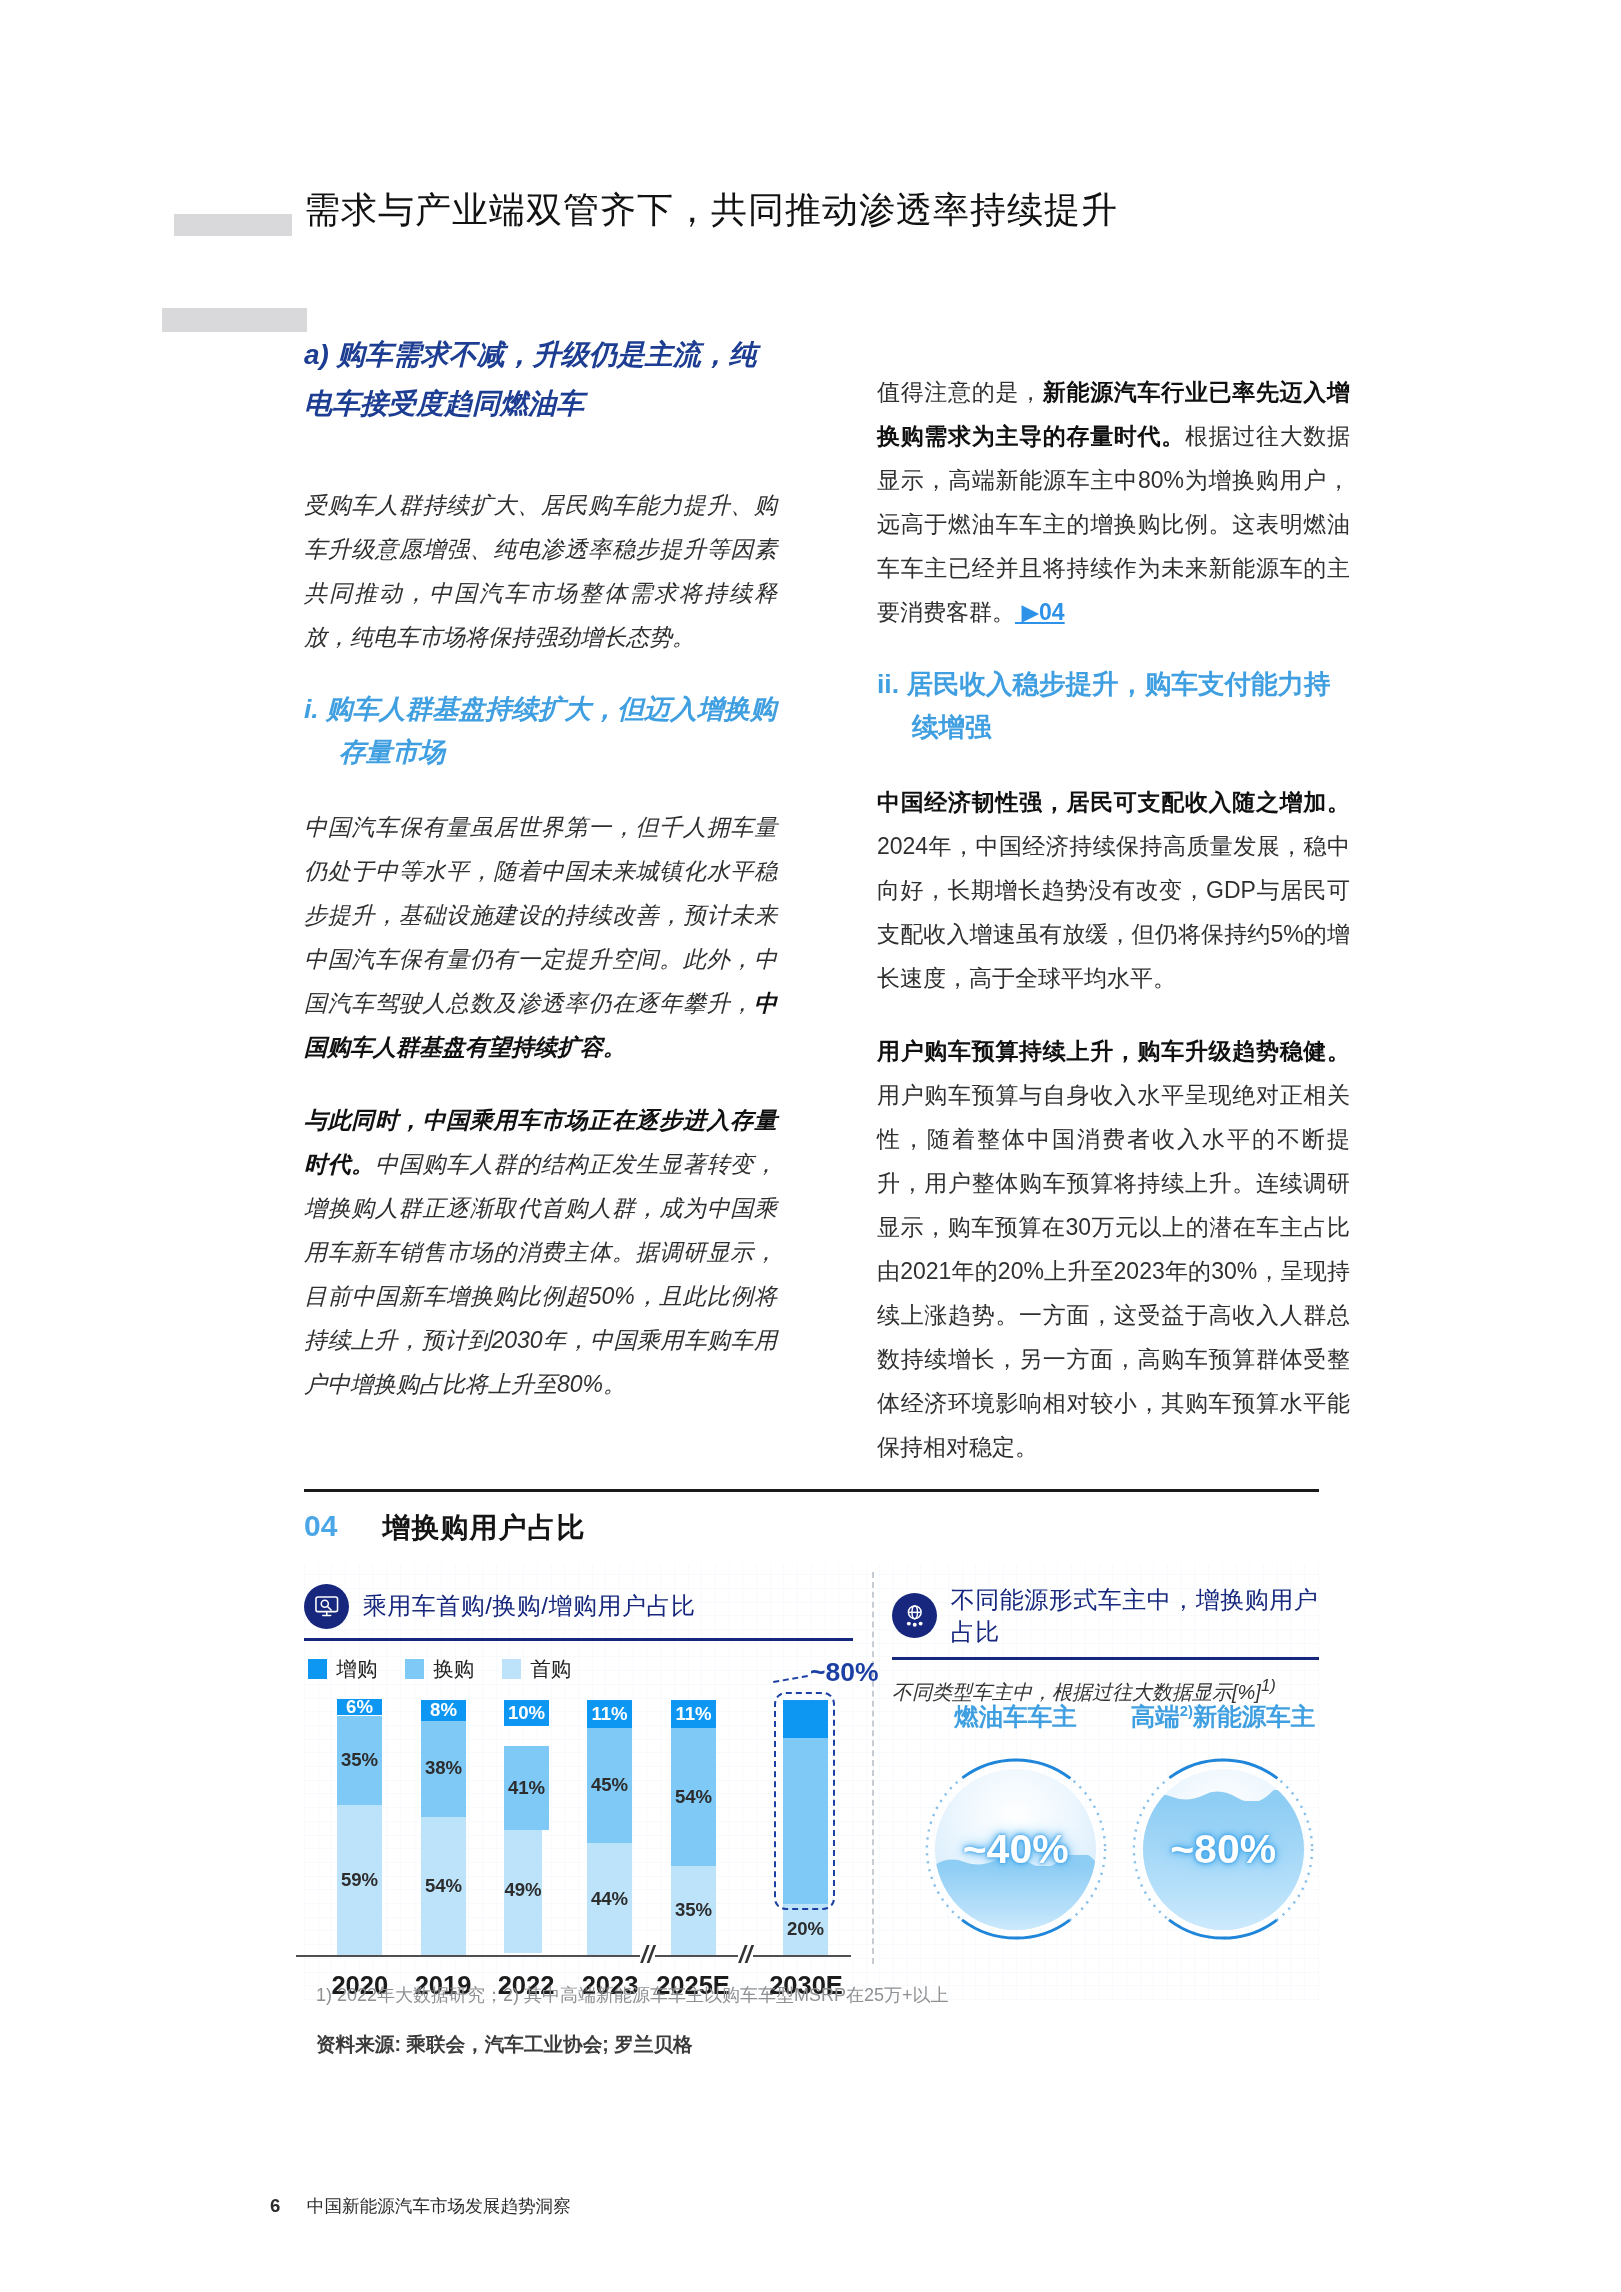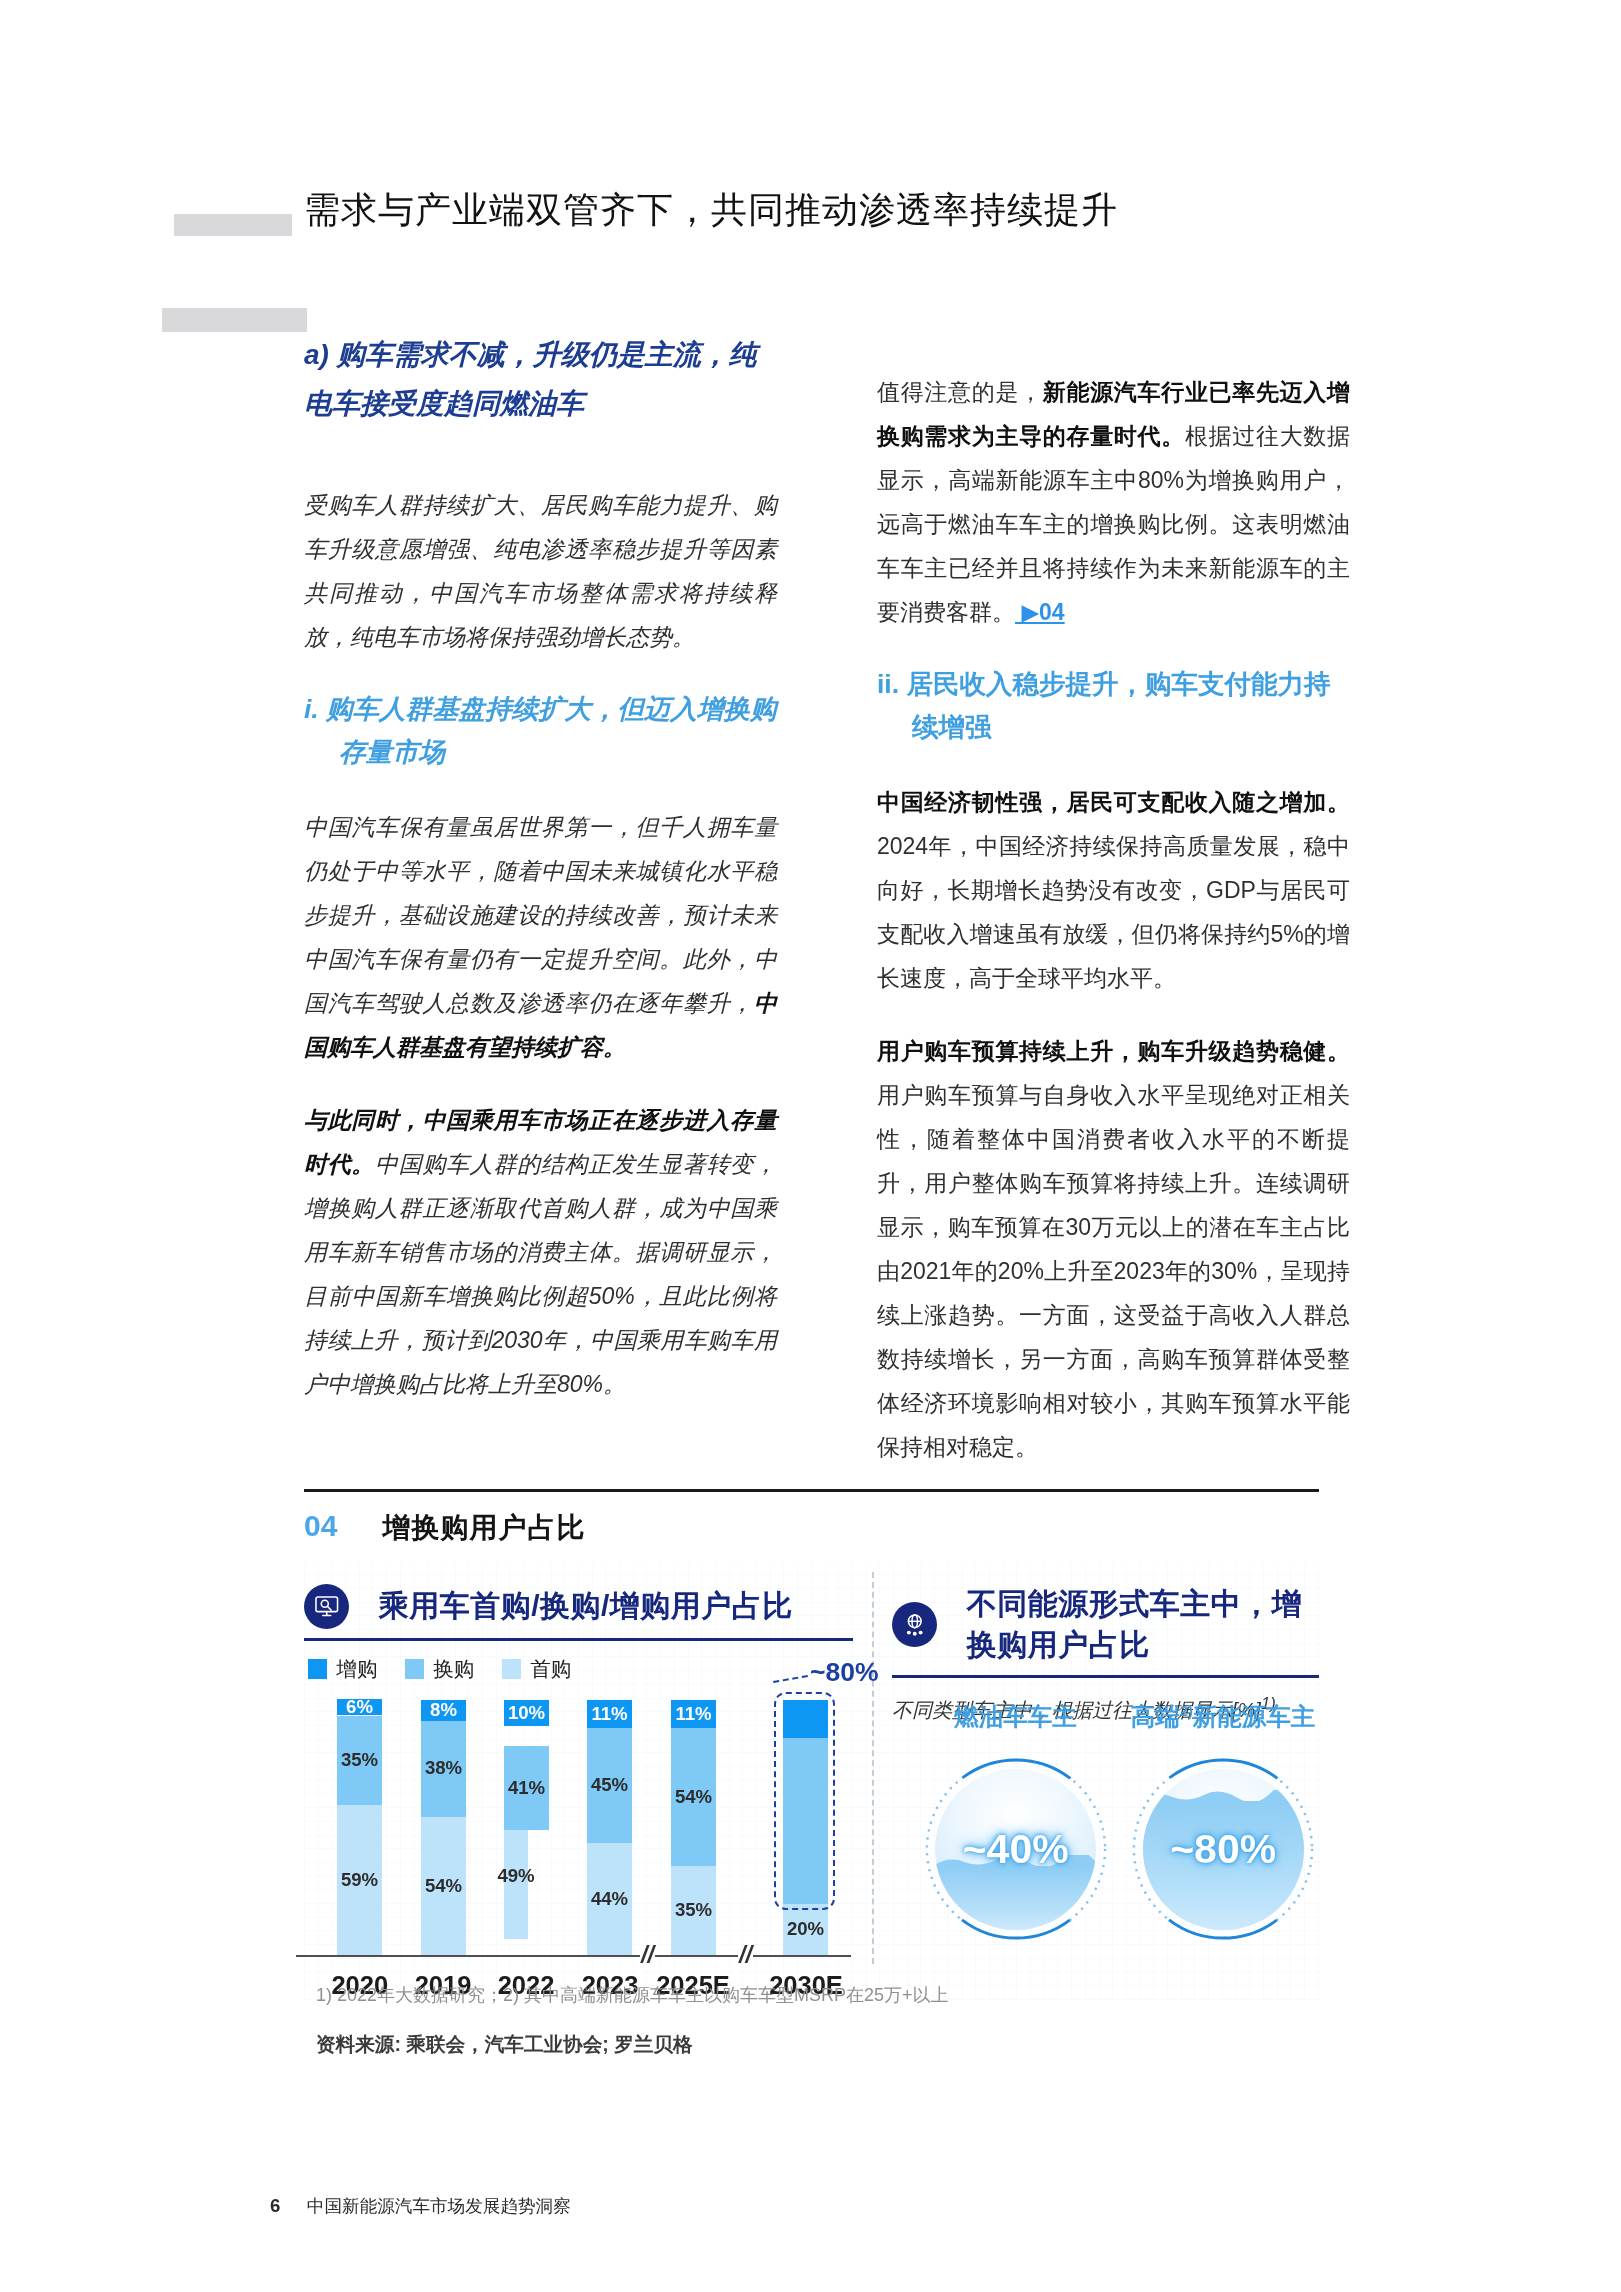--- a/index.html
+++ b/index.html
@@ -33,21 +33,21 @@
     background:
       repeating-linear-gradient(0deg,rgba(208,227,244,.15) 0 1px,transparent 1px 13.7px),
       repeating-linear-gradient(90deg,rgba(208,227,244,.15) 0 1px,transparent 1px 13.7px);}
   .card-divider{position:absolute;left:568px;top:7.8px;height:392px;border-left:2px dashed #c7ccd3;}
   .card-l{position:absolute;left:0;top:19.6px;width:549px;height:412px;}
   .card-r{position:absolute;left:588px;top:19.6px;width:427px;height:412px;}
 
   .card-head{display:flex;align-items:center;gap:13.7px;border-bottom:3.4px solid #16277d;padding-bottom:9.8px;}
   .card-icon{width:45px;height:45px;border-radius:50%;background:#16277d;flex:0 0 auto;
     display:flex;align-items:center;justify-content:center;}
-  .card-title{font-size:30px;font-weight:700;color:#16277d;letter-spacing:0.5px;margin-left:16px;}
+  .card-title{font-size:24px;font-weight:400;color:#16277d;letter-spacing:0.5px;}
 
   .legend{display:flex;gap:27.4px;margin-top:13.7px;margin-left:3.9px;}
   .leg-item{display:flex;align-items:center;gap:8.8px;font-size:20.6px;color:#222;}
   .leg-sw{width:19.6px;height:19.6px;display:inline-block;}
 
   #bar-plot{position:absolute;left:0;top:116px;width:549px;height:255px;}
   .seg{position:absolute;}
   .seg-label{position:absolute;inset:0;display:flex;align-items:center;justify-content:center;
     font-size:18.6px;font-weight:700;}
   .axis{position:absolute;left:-7.8px;bottom:-2px;width:555px;height:2px;background:#4f4f4f;}
@@ -158,21 +158,21 @@
           <div class="seg" style="left: 117px; bottom: 0px; width: 45px; height: 138px; background: rgb(189, 227, 251);">
             <span class="seg-label" style="color: rgb(45, 45, 45);">54%</span>
           </div>
           <div class="seg" style="left: 117px; bottom: 138px; width: 45px; height: 97px; background: rgb(126, 201, 246);">
             <span class="seg-label" style="color: rgb(45, 45, 45);">38%</span>
           </div>
           <div class="seg" style="left: 117px; bottom: 234px; width: 45px; height: 20.4px; background: rgb(14, 151, 242);">
             <span class="seg-label" style="color: rgb(255, 255, 255);">8%</span>
           </div>
           <div class="x-label" style="left: 95px;">2019</div>
-          <div class="seg" style="left: 200px; bottom: 16px; width: 24px; height: 125px; background: rgb(189, 227, 251);">
+          <div class="seg" style="left: 200px; bottom: 2px; width: 38px; height: 125px; background: rgb(189, 227, 251);">
             <span class="seg-label" style="color: rgb(45, 45, 45);">49%</span>
           </div>
           <div class="seg" style="left: 200px; bottom: 125px; width: 45px; height: 84px; background: rgb(126, 201, 246);">
             <span class="seg-label" style="color: rgb(45, 45, 45);">41%</span>
           </div>
           <div class="seg" style="left: 200px; bottom: 229px; width: 45px; height: 25.5px; background: rgb(14, 151, 242);">
             <span class="seg-label" style="color: rgb(255, 255, 255);">10%</span>
           </div>
           <div class="x-label" style="left: 178px;">2022</div>
           <div class="seg" style="left: 283px; bottom: 0px; width: 45px; height: 112px; background: rgb(189, 227, 251);">

